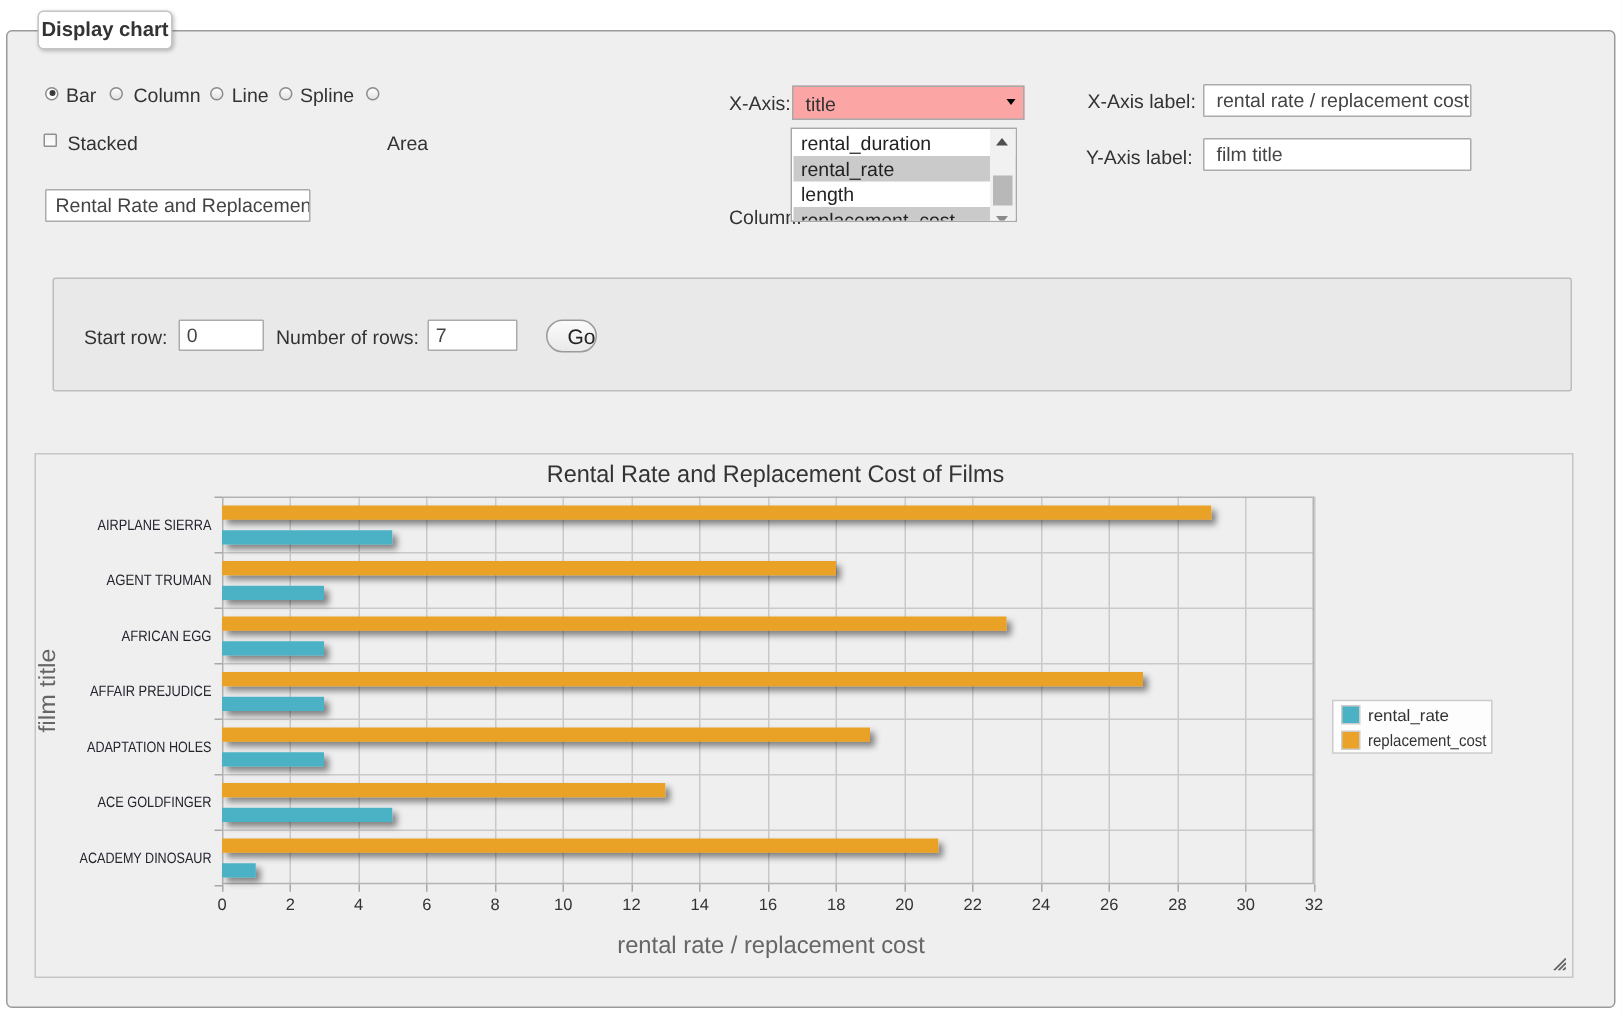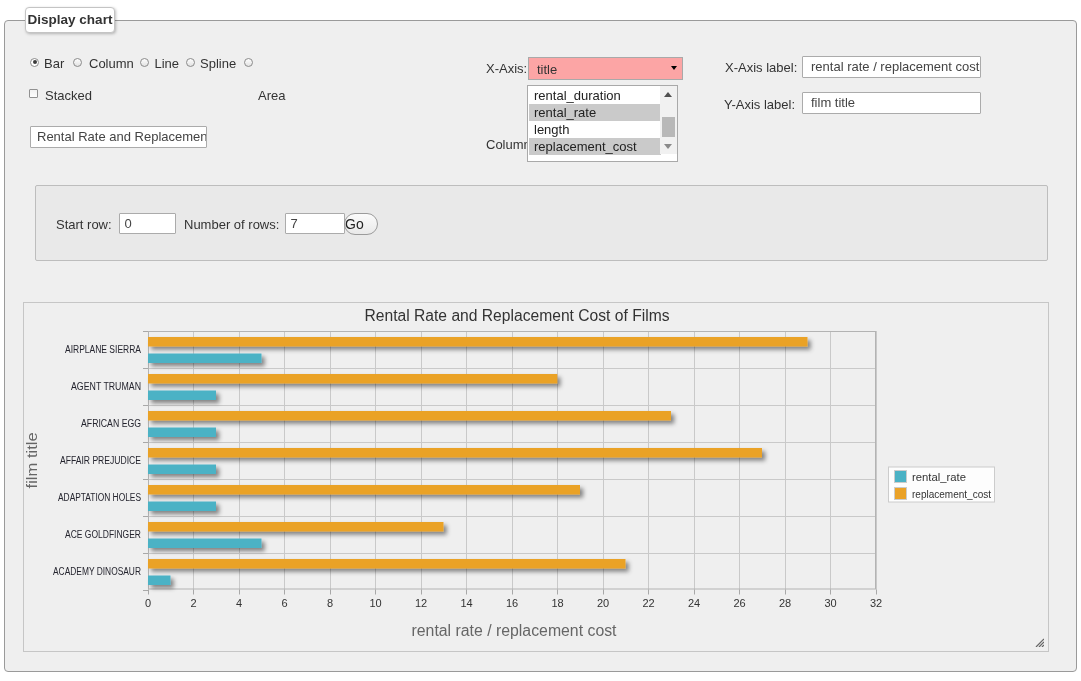--- a/index.html
+++ b/index.html
@@ -12,32 +12,32 @@
 
 .radio { width:9px; height:9px; border-radius:50%; border:1px solid #8b8b8b; background:linear-gradient(#fdfdfd,#e3e3e3); }
 .radio.sel { background:#fff; }
 .radio.sel::after { content:""; position:absolute; left:1.5px; top:1.5px; width:4px; height:4px; border-radius:50%; background:#3b3b3b; }
 .checkbox { width:9px; height:9px; border:1px solid #919191; border-radius:1px; background:linear-gradient(#f2f2f2,#fdfdfd); }
 .tinput { background:#fff; border:1px solid #ababab; border-radius:1px; color:#444; font-size:13px; white-space:nowrap; overflow:hidden; }
 
 .select { left:528px; top:57px; width:155px; height:23px; background:#fca5a5; border:1px solid #a9a9a9; }
 .selarrow { width:0; height:0; border-left:3.5px solid transparent; border-right:3.5px solid transparent; border-top:4.5px solid #000; }
 
-.listbox { left:527px; top:85px; width:151px; height:77px; background:#fff; border:1px solid #a9a9a9; overflow:hidden; }
+.listbox { left:527px; top:85px; width:151px; height:63px; background:#fff; border:1px solid #a9a9a9; overflow:hidden; }
 .lrow { position:absolute; left:1px; width:132px; height:17px; font-size:13px; color:#222; padding-left:5px; line-height:17px; white-space:nowrap; }
 .lrow.sel { background:#cacaca; }
 
 .sb { position:absolute; right:0px; top:0px; width:17px; height:68px; background:#f1f1f1; }
 .sbbtn { position:absolute; left:0; width:17px; height:17px; background:#f1f1f1; }
 .sbthumb { position:absolute; left:2px; width:13px; background:#b8b8b8; }
 .arrow-up { width:0;height:0;border-left:4px solid transparent;border-right:4px solid transparent;border-bottom:5px solid #505050; }
 .arrow-dn { width:0;height:0;border-left:4px solid transparent;border-right:4px solid transparent;border-top:5px solid #8a8a8a; }
 
 .midbox { left:35px; top:185px; width:1013px; height:76px; background:#e9e9e9; border:1px solid #bdbdbd; border-radius:2px; }
-.gobtn { left:344px; top:213px; width:34px; height:22px; border:1px solid #9b9b9b; border-radius:11px; background:linear-gradient(#fbfbfb,#e9e9e9); color:#222; font-size:14px; text-align:left; line-height:20px; }
+.gobtn { left:364px; top:213px; width:34px; height:22px; border:1px solid #9b9b9b; border-radius:11px; background:linear-gradient(#fbfbfb,#e9e9e9); color:#222; font-size:14px; text-align:right; line-height:20px; }
 
 .chartbox { left:23px; top:302px; width:1026px; height:350px; background:#efefef; border:1px solid #c6c6c6; }
 </style>
 </head>
 <body>
 <div class="abs fieldset"></div>
 <div class="abs legendbox">Display chart</div>
 
 <div class="abs radio sel" style="left:30px;top:57.5px;"></div>
 <div class="abs lbl" style="left:44px;top:57px;">Bar</div>

